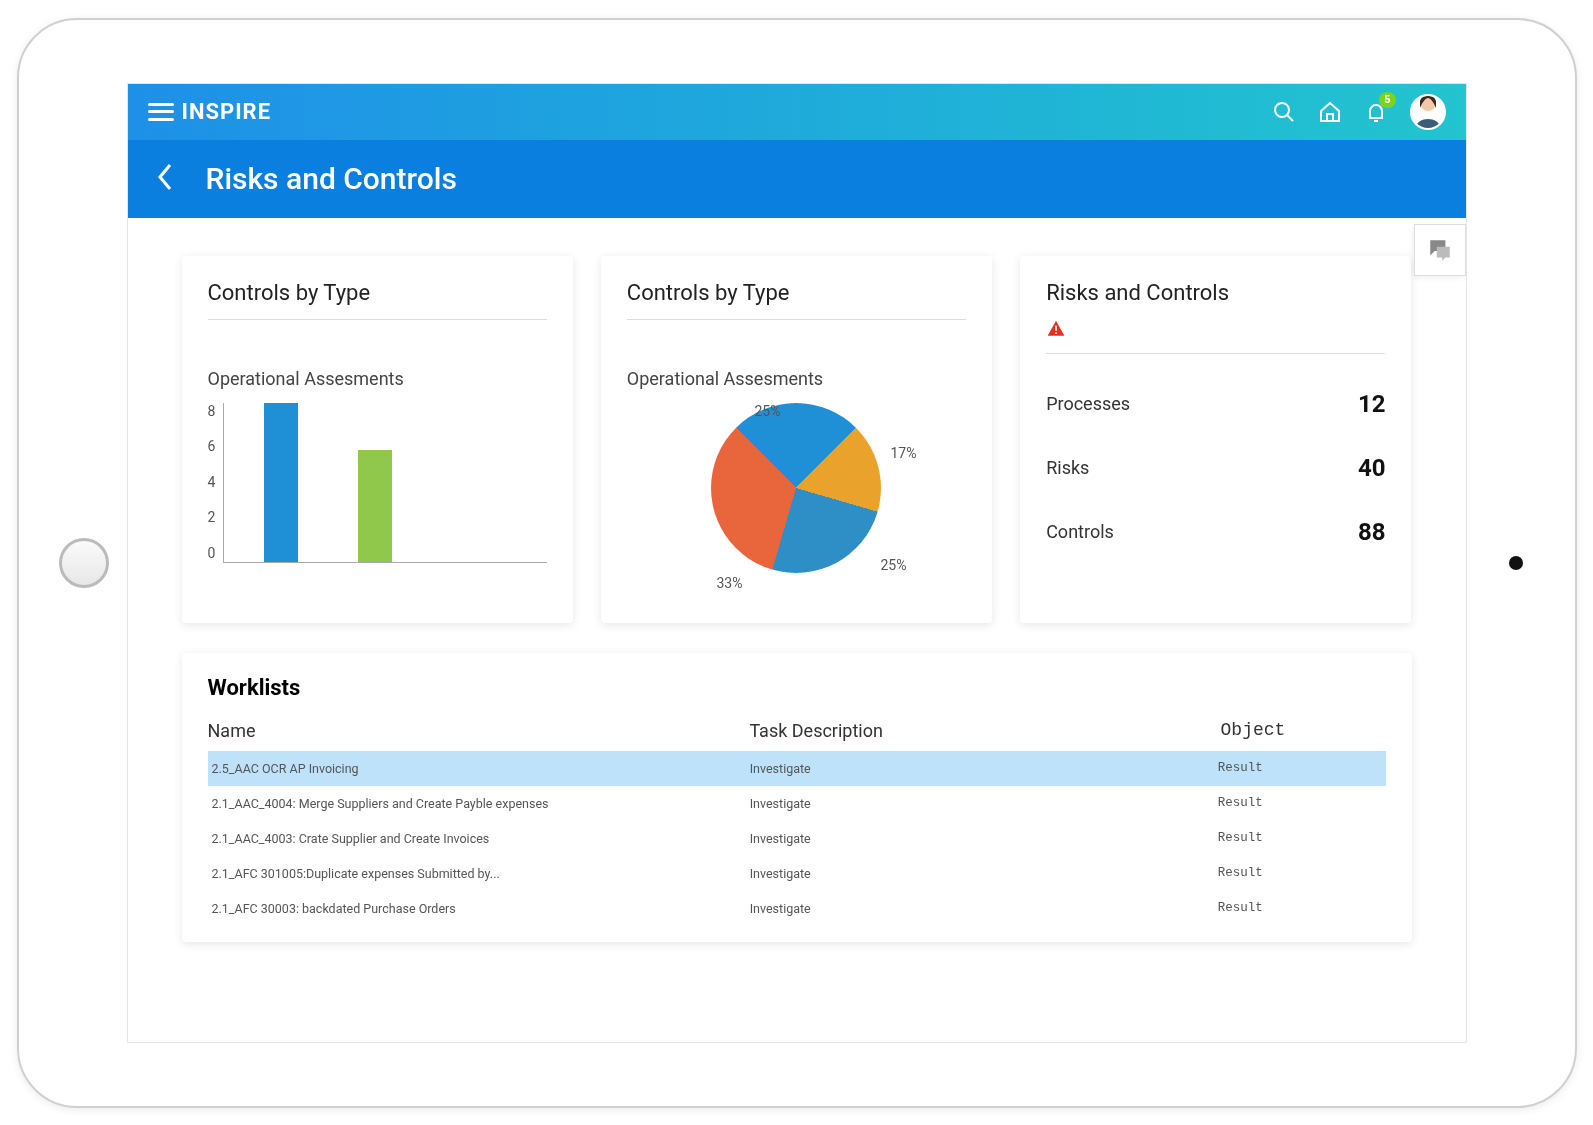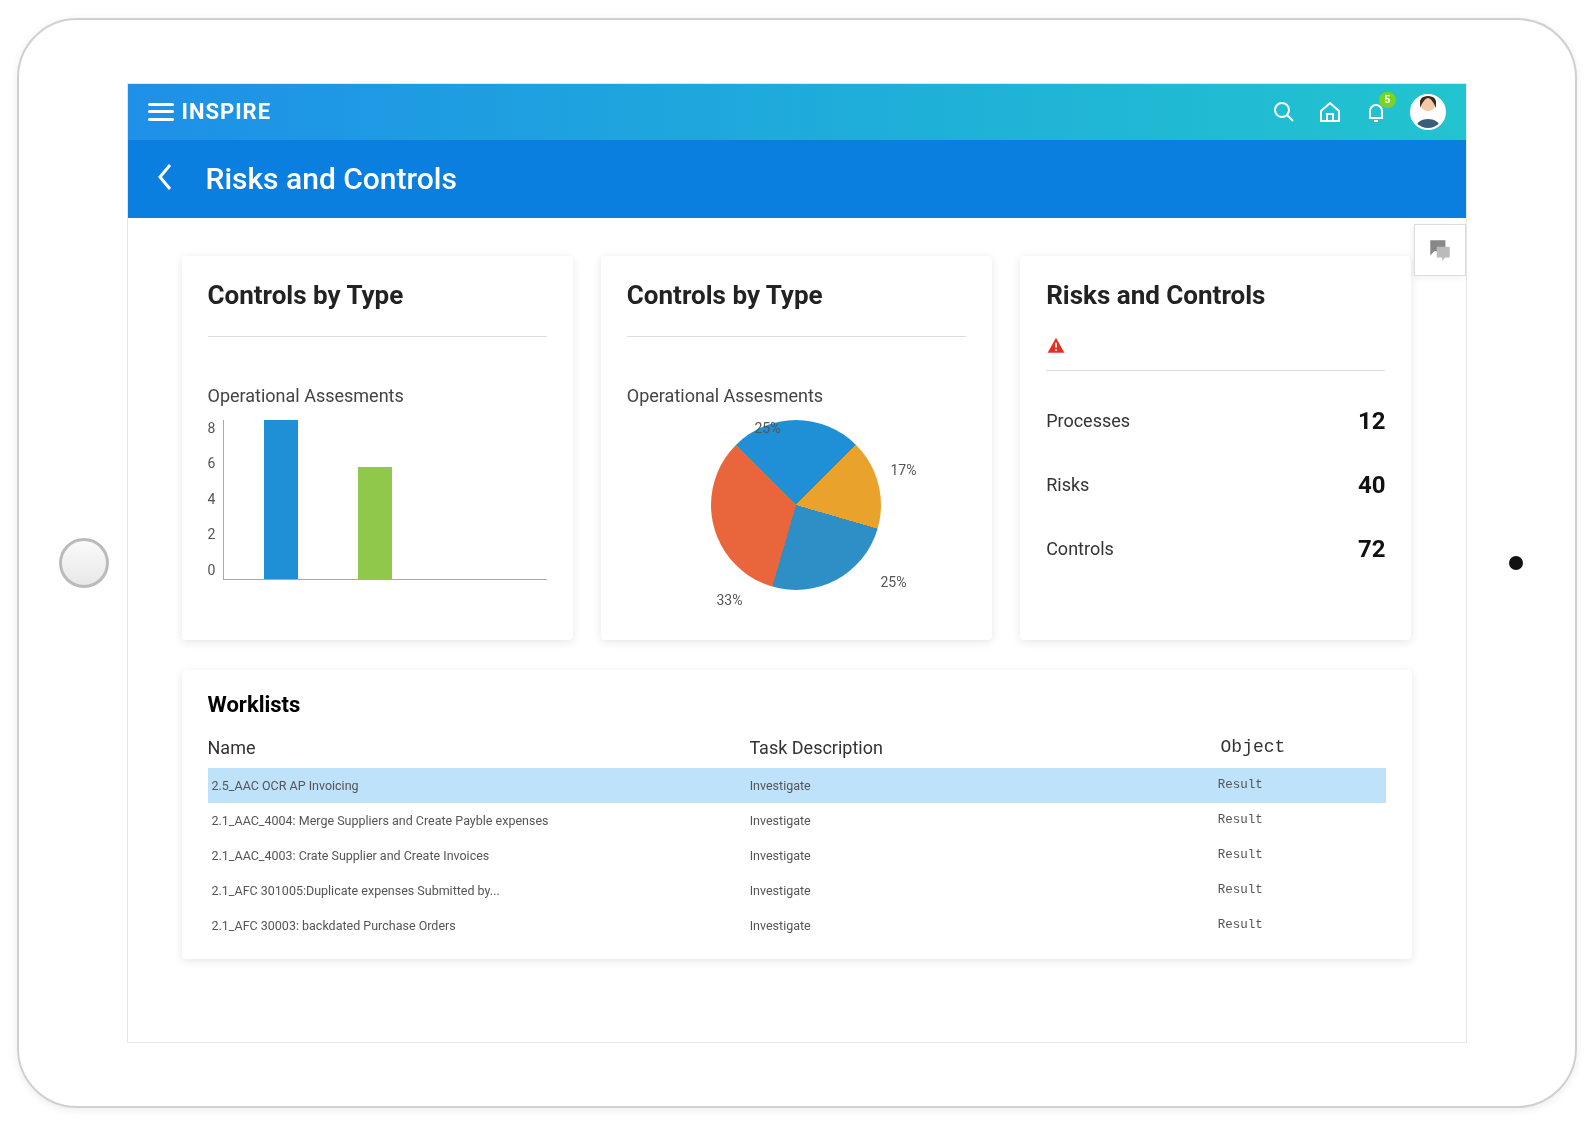--- a/index.html
+++ b/index.html
@@ -97,21 +97,21 @@
   }
   .chat-fab svg { width:26px; height:26px; fill:#888; }
 
   
   .content { padding: 38px 54px 30px; }
   .cards-row { display:flex; gap:28px; margin-bottom:30px; }
   .card {
     flex:1; background:#fff; border-radius:4px; padding:24px 26px 20px;
     box-shadow: 0 2px 10px rgba(0,0,0,0.10);
   }
-  .card h2 { font-size:26px; font-weight:700; color:#222; margin-bottom:26px; }
+  .card h2 { font-size:22px; font-weight:400; color:#222; margin-bottom:14px; }
   .card .rule { border:none; border-top:1px solid #ddd; margin-bottom:18px; }
   .subhead { font-size:18px; color:#444; margin-bottom:14px;margin-top:48px; }
 
   
   .barchart-wrap { display:flex; gap:8px; height:170px; }
   .y-axis { display:flex; flex-direction:column; justify-content:space-between; align-items:flex-end; font-size:14px; color:#555; padding-bottom:2px; height: 160px; }
   .bars-area {
     position:relative; flex:1; border-left:1px solid #aaa; border-bottom:1px solid #aaa;
     display:flex; align-items:flex-end; gap:60px; padding:0 40px; height:160px;
   }
@@ -260,21 +260,21 @@
             <div class="stat-row">
               <span>Processes</span>
               <span class="val">12</span>
             </div>
             <div class="stat-row">
               <span>Risks</span>
               <span class="val">40</span>
             </div>
             <div class="stat-row">
               <span>Controls</span>
-              <span class="val">72</span>
+              <span class="val">88</span>
             </div>
           </div>
         </div>
 
       </div>
 
       <div class="work-card">
         <h2>Worklists</h2>
         <div class="work-head">
           <div class="col-name">Name</div>

